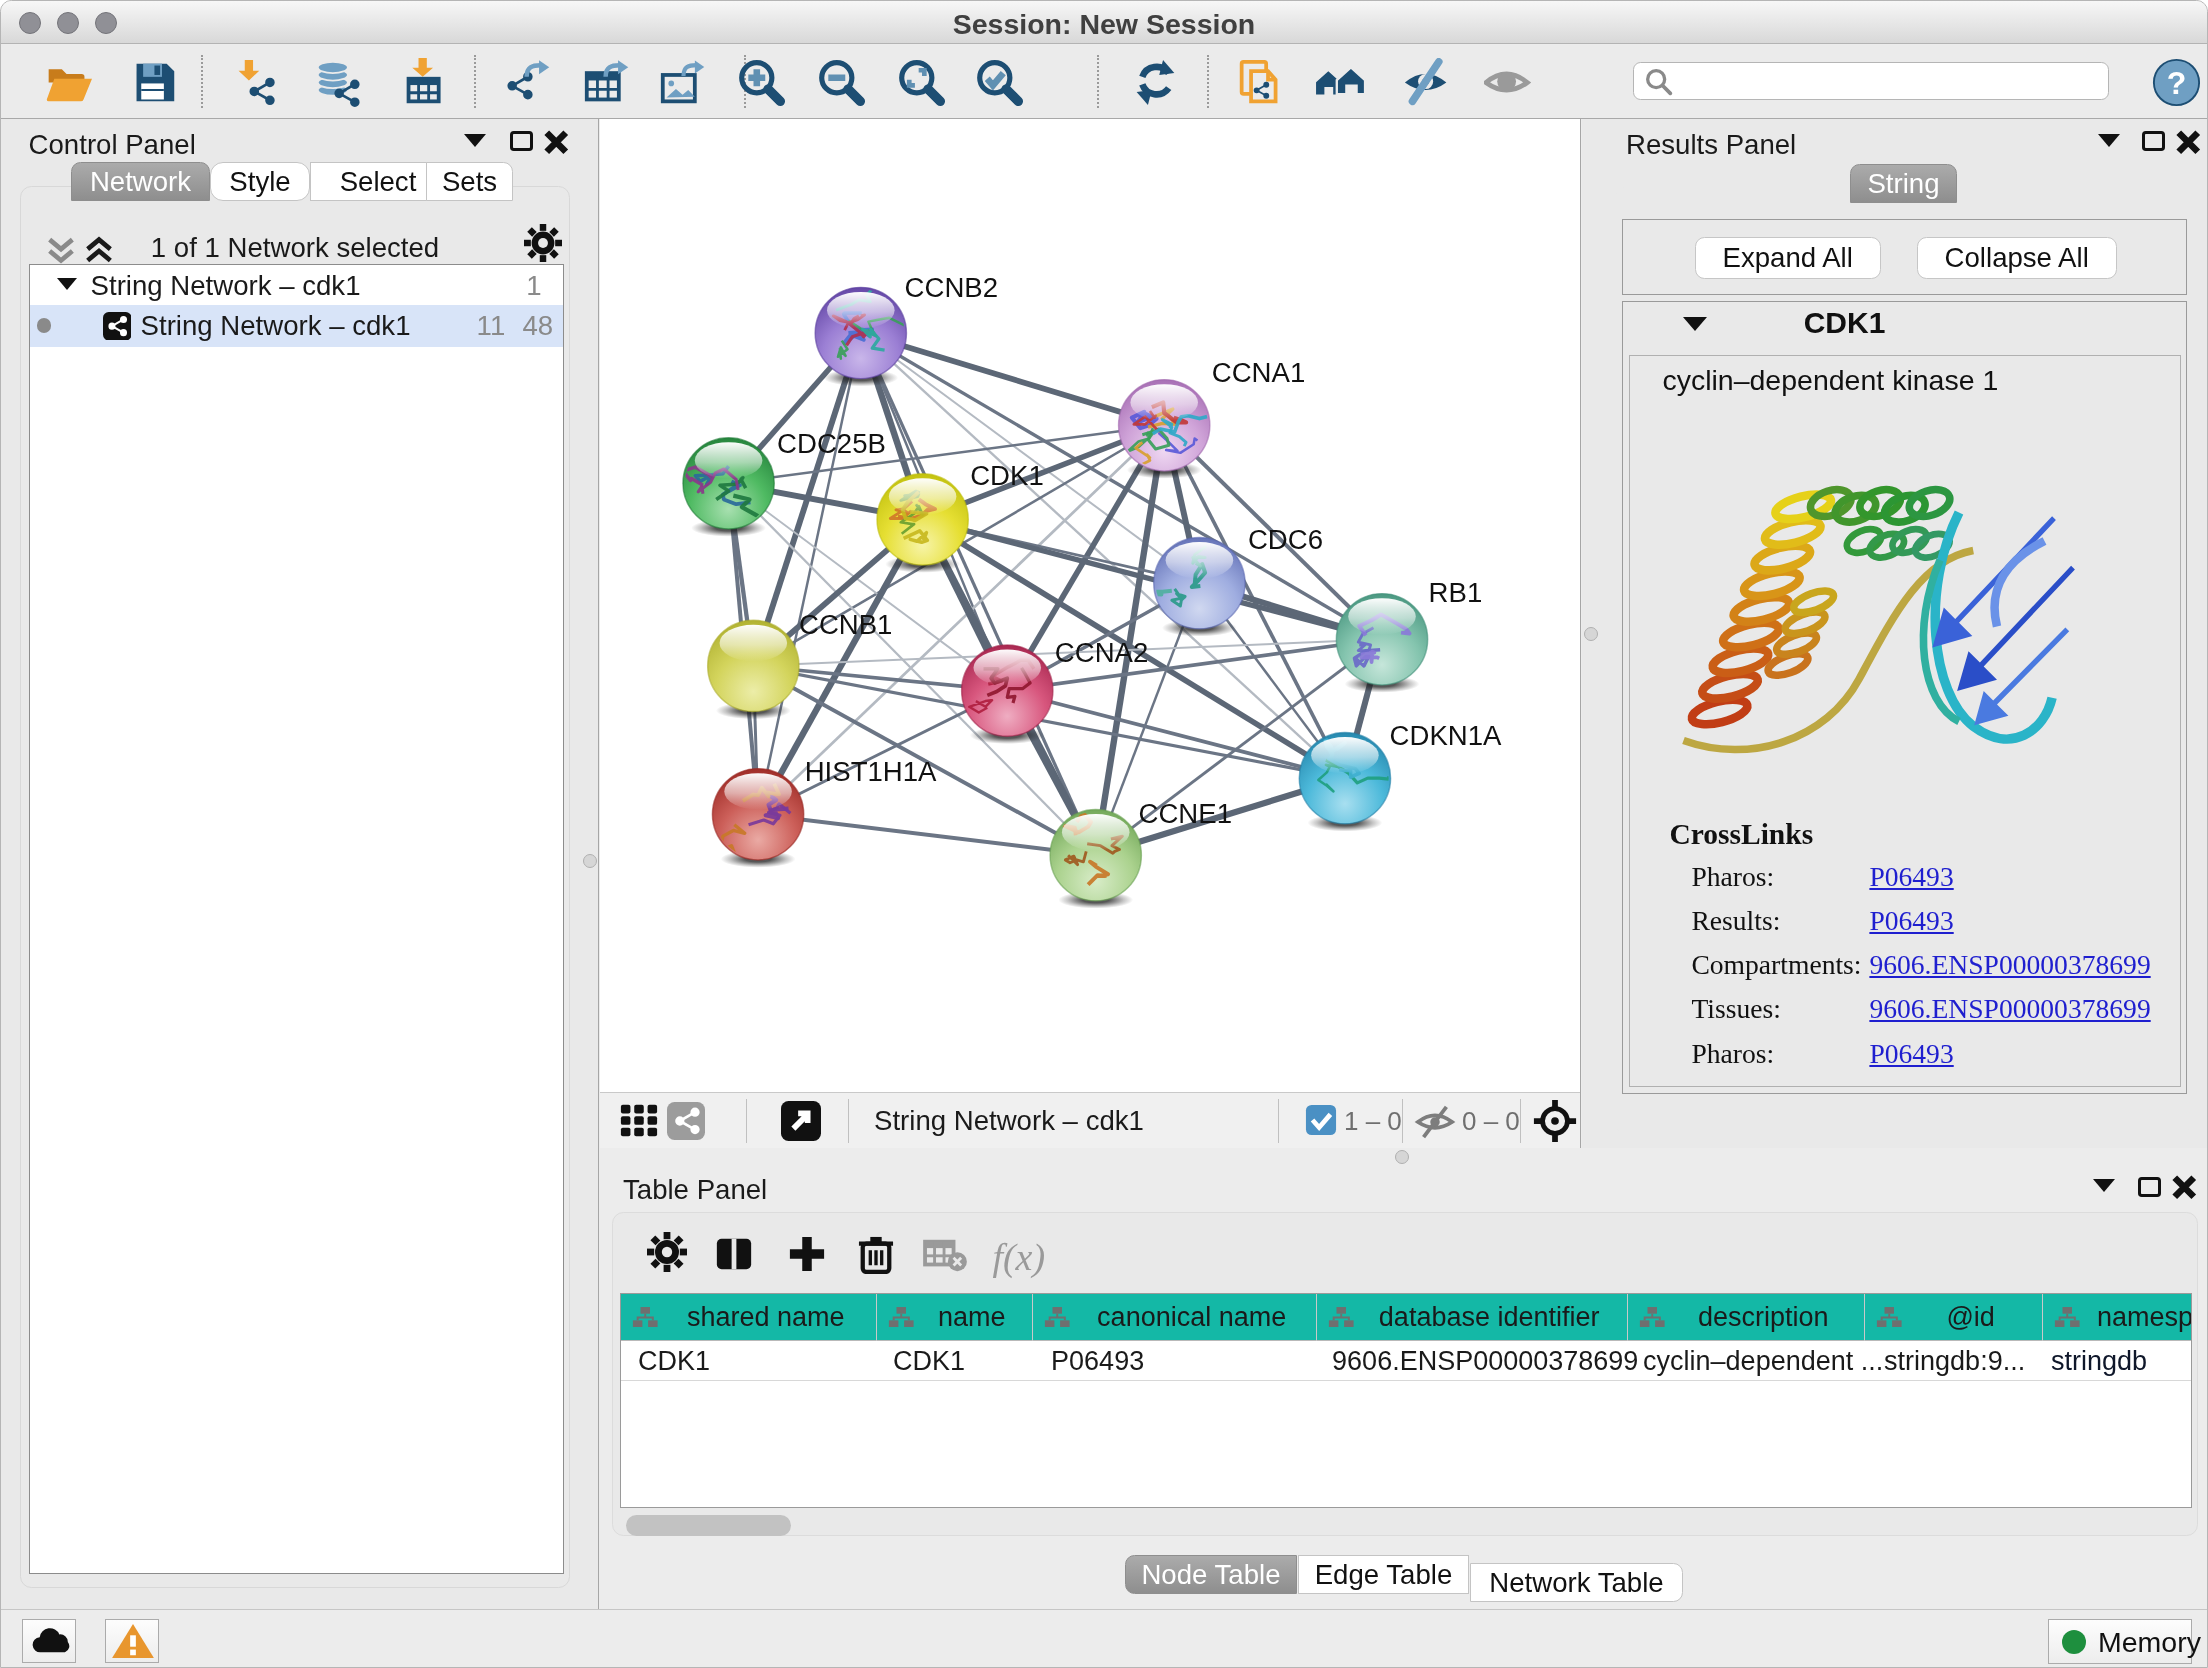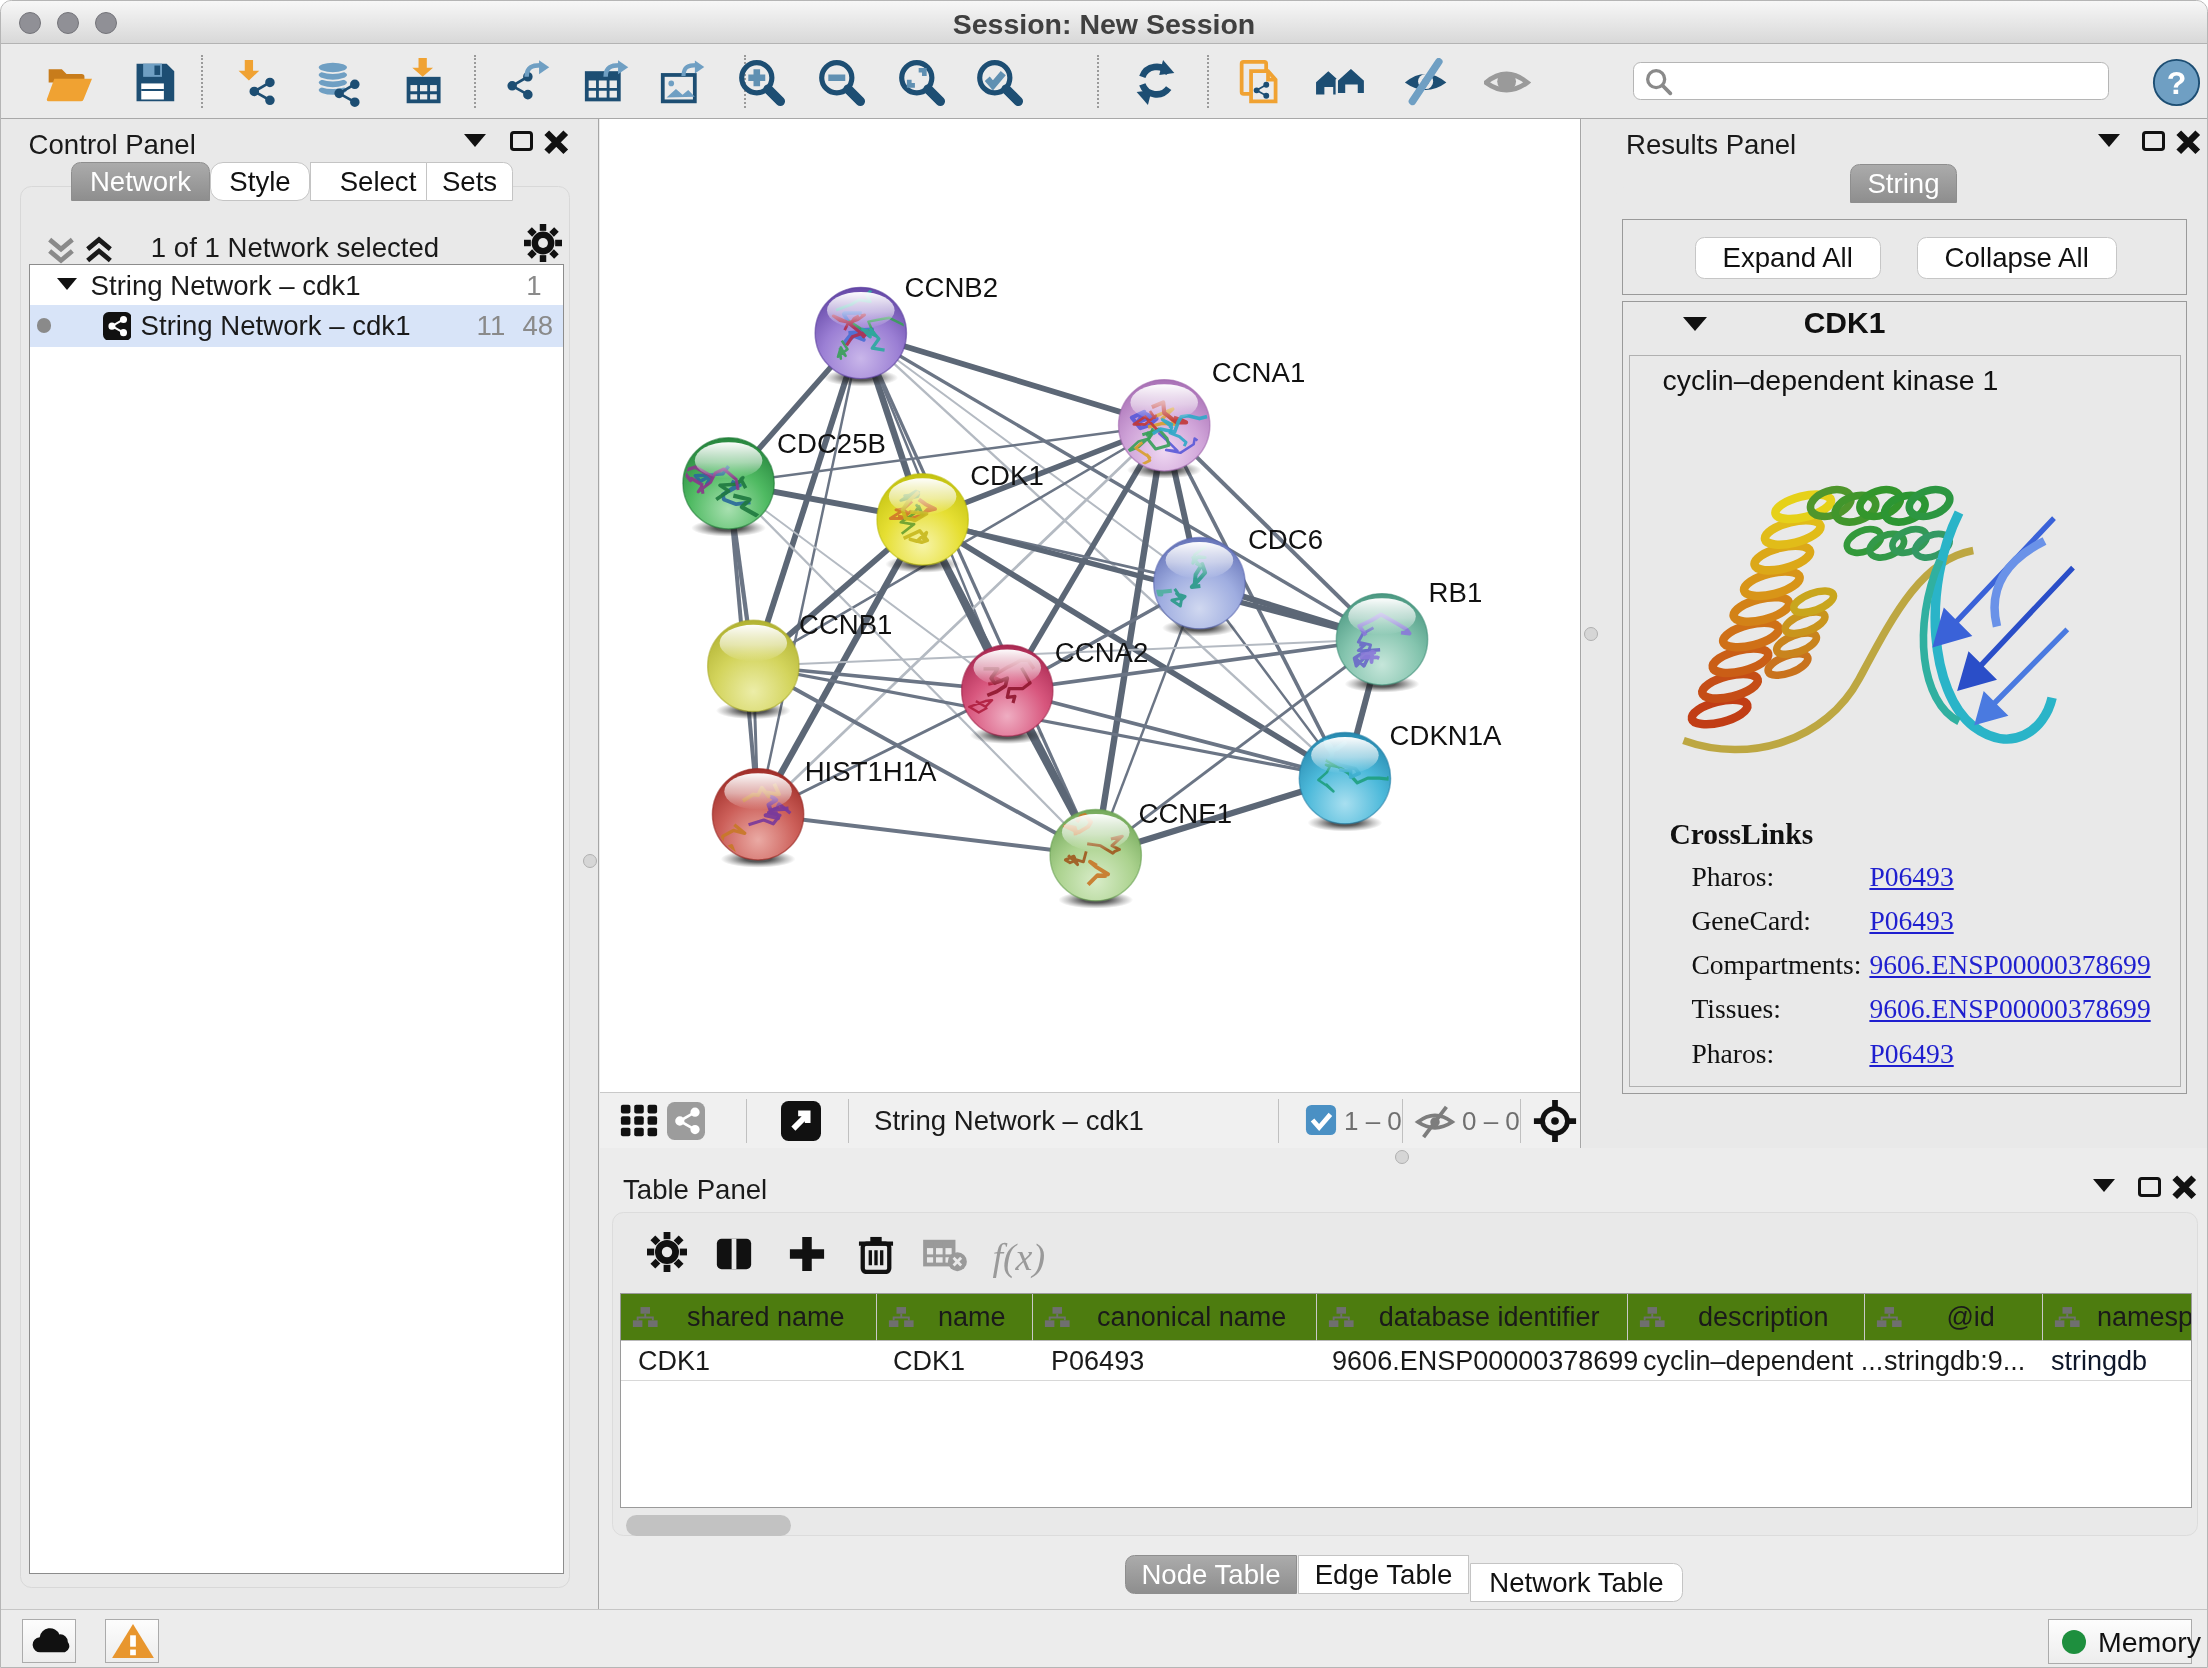--- a/index.html
+++ b/index.html
@@ -589,21 +589,21 @@
               <path d="M452 150 L356 252 L370 266 L328 278 L340 236 L352 248 L448 146 Z" fill="#2a4ec8"></path>
               <path d="M446 215 L370 292 L382 304 L346 314 L356 278 L366 288 L442 211 Z" fill="#4a7ae0"></path>
               <path d="M420 120 C 380 140, 360 170, 370 210" fill="none" stroke="#6a92e8" stroke-width="9"></path>
             </svg>
 <div style="position:absolute;left:43px;top:690px;font-family:'Liberation Serif',serif;">
 </div>
 <div style="position:absolute;left:0;top:0;width:552px;height:732px;font-family:'Liberation Serif',serif;font-size:27.6px;color:#111;">
 <div style="position:absolute;left:39px;top:462px;font-weight:bold;font-size:29.5px;">CrossLinks</div>
 <div style="position:absolute;left:61px;top:505px;">Pharos:</div>
               <div style="position:absolute;left:239px;top:505px;"><a class="lnk">P06493</a></div>
-<div style="position:absolute;left:61px;top:549px;">GeneCard:</div>
+<div style="position:absolute;left:61px;top:549px;">Results:</div>
               <div style="position:absolute;left:239px;top:549px;"><a class="lnk">P06493</a></div>
 <div style="position:absolute;left:61px;top:593px;">Compartments:</div>
               <div style="position:absolute;left:239px;top:593px;"><a class="lnk">9606.ENSP00000378699</a></div>
 <div style="position:absolute;left:61px;top:637px;">Tissues:</div>
               <div style="position:absolute;left:239px;top:637px;"><a class="lnk">9606.ENSP00000378699</a></div>
 <div style="position:absolute;left:61px;top:682px;">Pharos:</div>
               <div style="position:absolute;left:239px;top:682px;"><a class="lnk">P06493</a></div>
 </div>
 </div>
 </div>
@@ -646,21 +646,21 @@
             <rect x="2" y="6" width="30" height="24" fill="none" stroke="#9a9a9a" stroke-width="4"></rect>
             <rect x="2" y="6" width="30" height="6.720000000000001" fill="#9a9a9a"></rect>
             <line x1="12.0" y1="6" x2="12.0" y2="30" stroke="#9a9a9a" stroke-width="3"></line>
             <line x1="22.0" y1="6" x2="22.0" y2="30" stroke="#9a9a9a" stroke-width="3"></line>
             <line x1="2" y1="20.88" x2="32" y2="20.88" stroke="#9a9a9a" stroke-width="3"></line>
             <circle cx="36" cy="27" r="10" fill="#9a9a9a"></circle>
             <path d="M32 23 l8 8 M40 23 l-8 8" stroke="#e9e9e9" stroke-width="3"></path>
           </svg></div>
 <div style="position:absolute;left:379px;top:13.3px;font-family:'Liberation Serif',serif;font-style:italic;font-size:38px;color:#9a9a9a;margin-top:9px;">f(x)</div>
 <div style="position:absolute;left:6.7px;top:80px;width:1572px;height:215px;background:#fff;border:1px solid #9a9a9a;overflow:hidden;">
-<div style="position:absolute;left:0;top:0;width:1572px;height:47px;background:#4d7c0f;border-bottom:1px solid #b9b9b9;">
+<div style="position:absolute;left:0;top:0;width:1572px;height:47px;background:#14b8a6;border-bottom:1px solid #b9b9b9;">
 <div style="position:absolute;left:0px;top:0;width:256px;height:47px;border-right:1px solid #c9c9c9;">
               <div style="position:absolute;left:9.5px;top:10.5px;"><svg width="28.5" height="25" viewBox="0 0 30 26" style="">
                   <rect x="10" y="2" width="10" height="7" fill="#6f6f6f"></rect>
                   <rect x="2" y="16" width="10" height="7" fill="#6f6f6f"></rect>
                   <rect x="18" y="16" width="10" height="7" fill="#6f6f6f"></rect>
                   <path d="M15 9 v4 M7 16 v-3 h16 v3" stroke="#6f6f6f" stroke-width="2" fill="none"></path>
                 </svg></div>
               <div style="position:absolute;left:38px;right:3.8px;top:7.6px;text-align:center;font-size:27px;color:#1a1a1a;white-space:nowrap;overflow:hidden;">shared name</div>
             </div>
 <div style="position:absolute;left:256px;top:0;width:156px;height:47px;border-right:1px solid #c9c9c9;">

